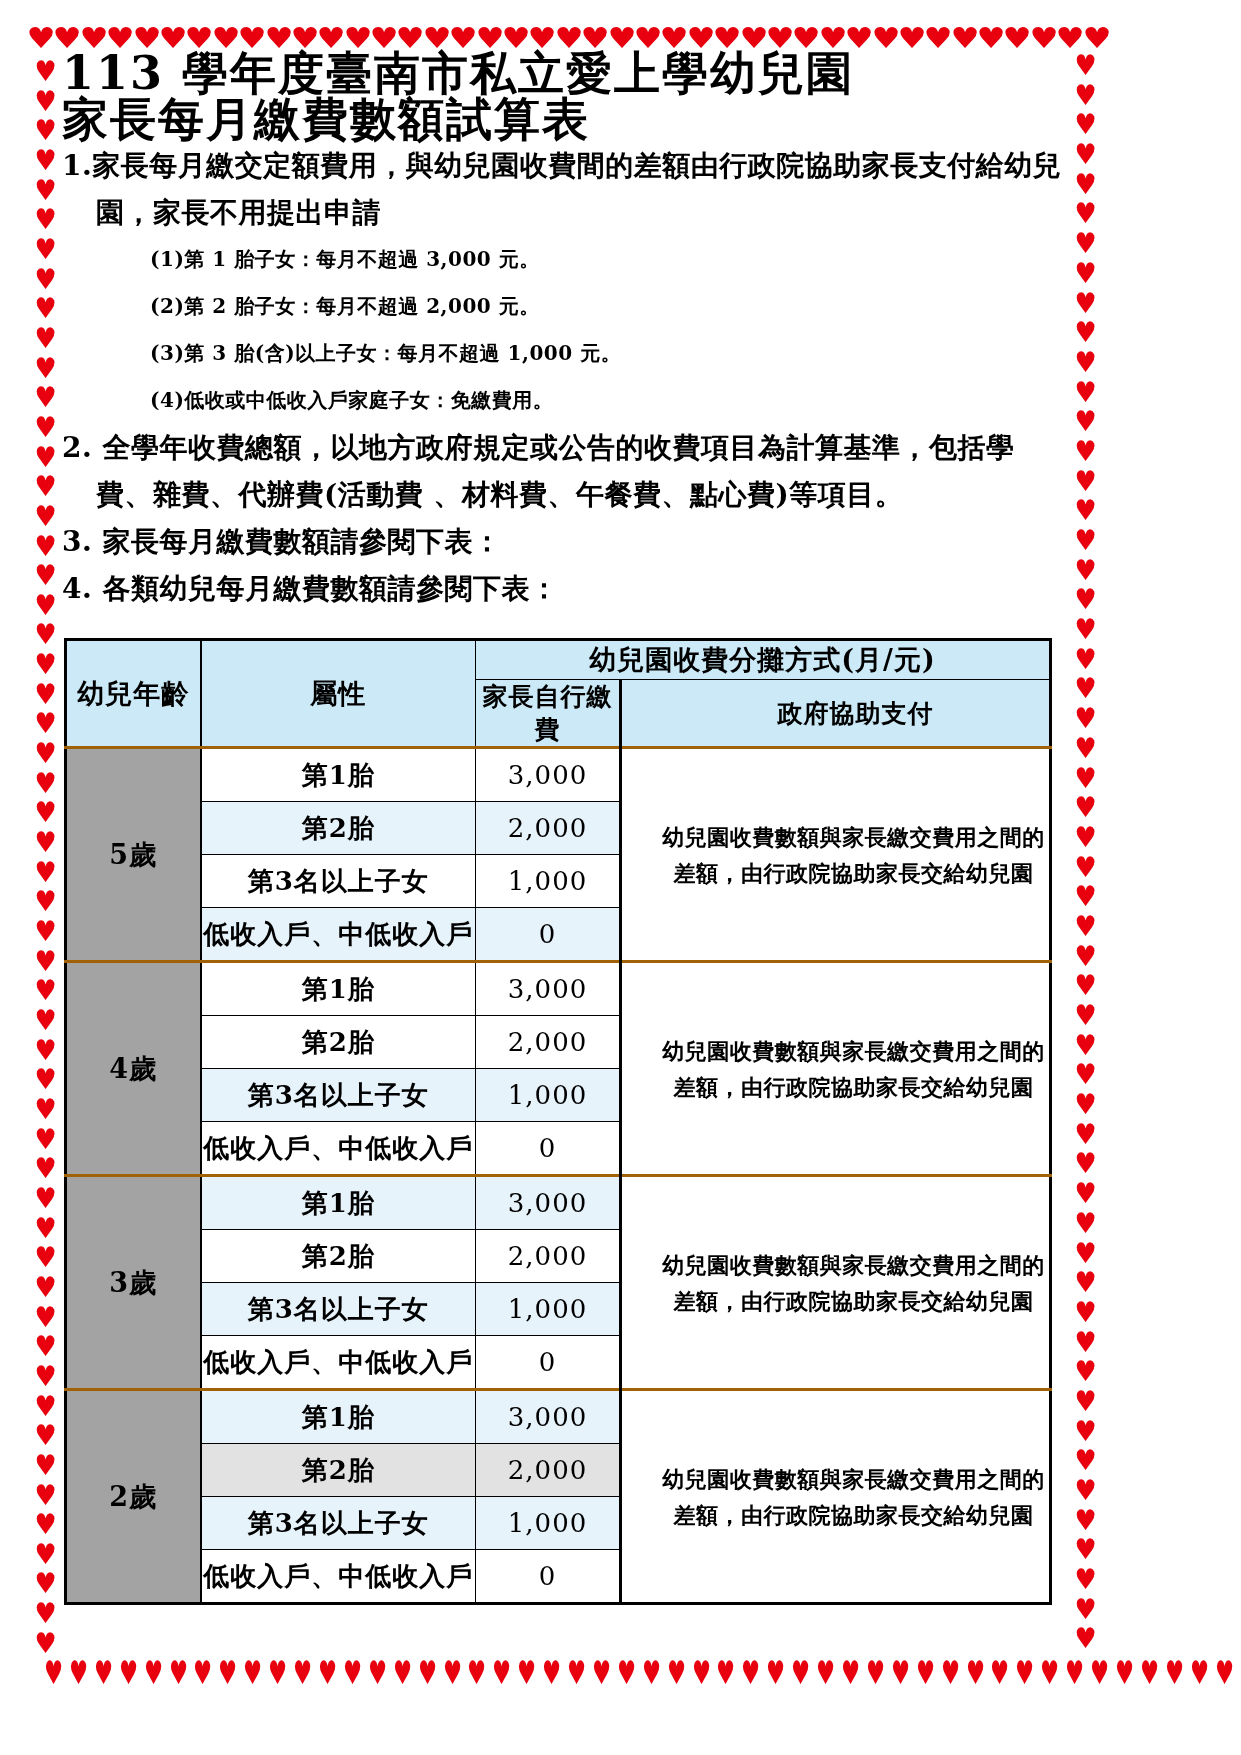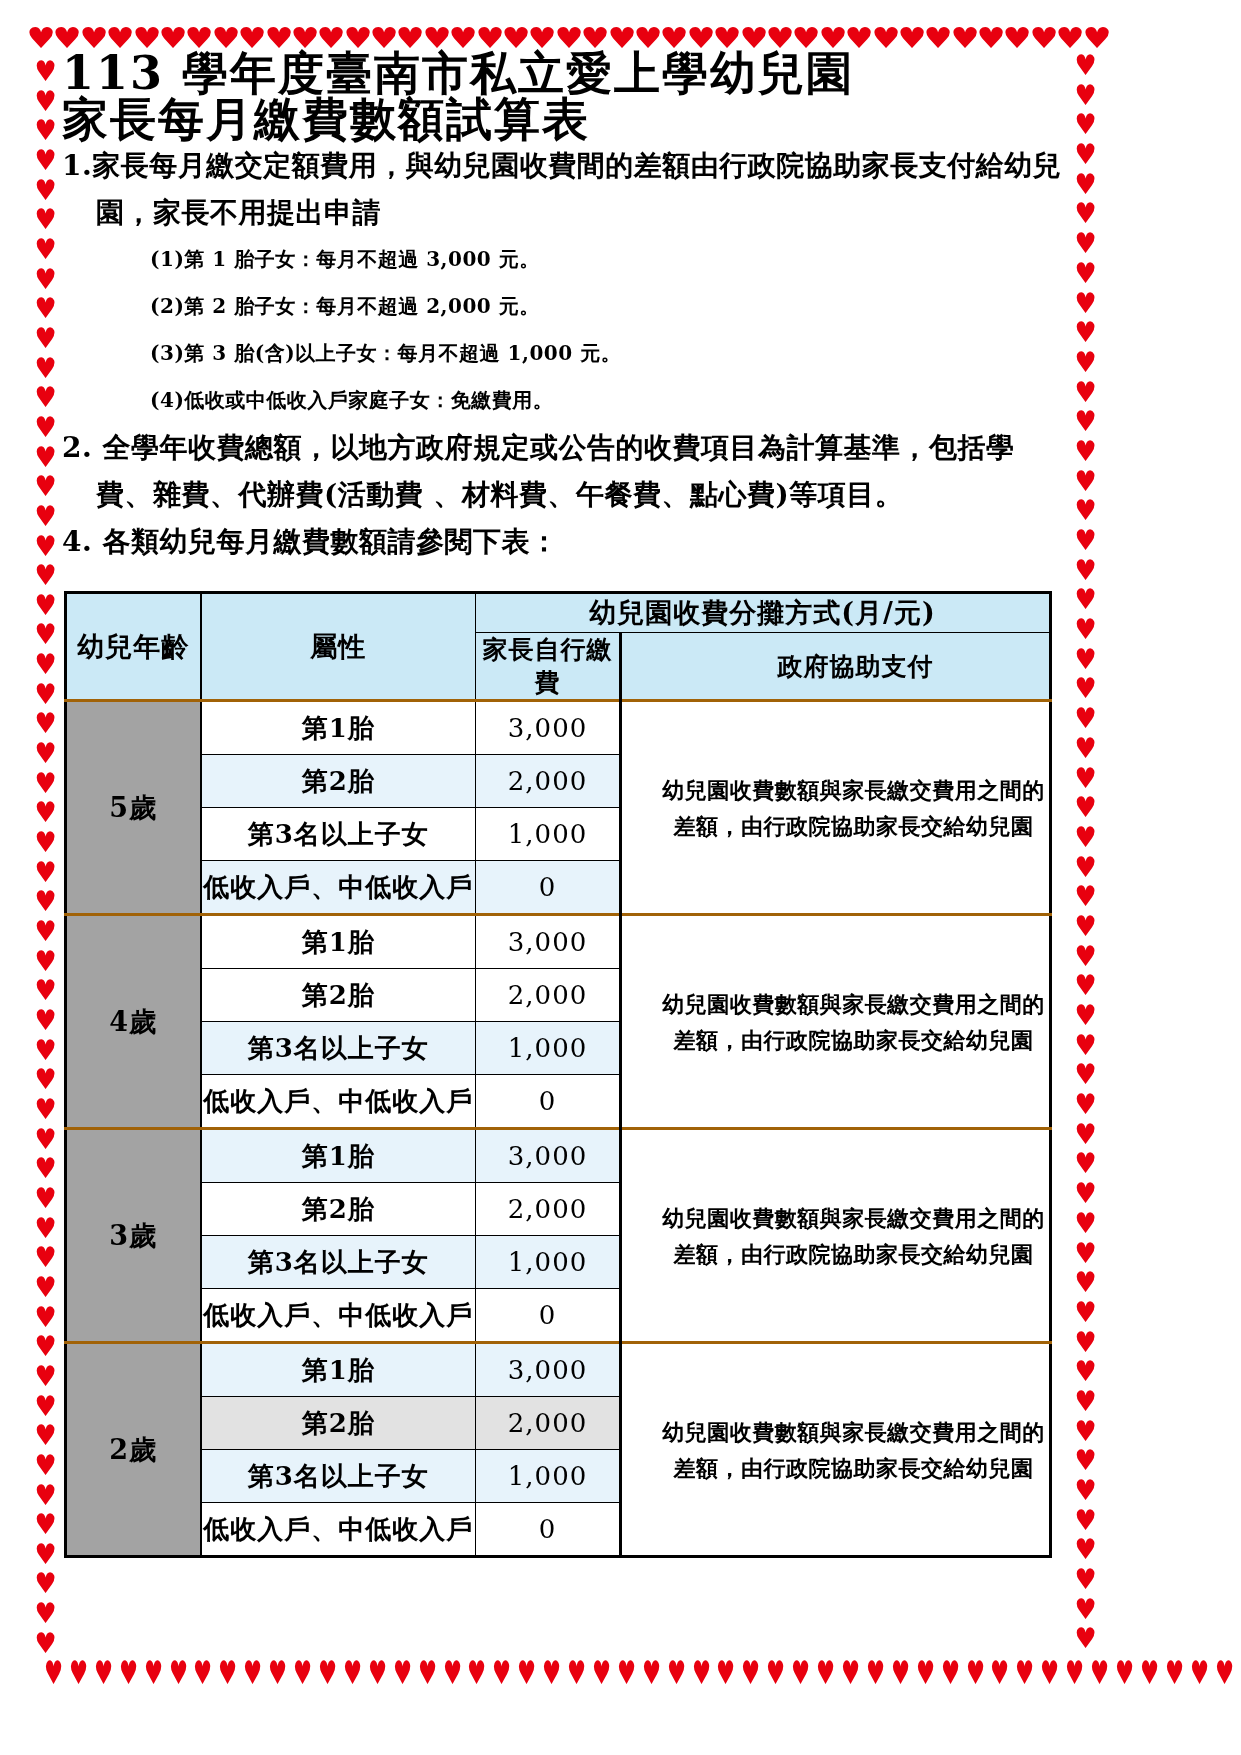--- a/index.html
+++ b/index.html
@@ -269,20 +269,21 @@
     <div class="title">113 學年度臺南市私立愛上學幼兒園</div>
     <div class="title">家長每月繳費數額試算表</div>
 
     <div class="notes" id="notes">
         <div class="note hang">1.家長每月繳交定額費用，與幼兒園收費間的差額由行政院協助家長支付給幼兒園，家長不用提出申請</div>
         <div class="subnote">(1)第 1 胎子女：每月不超過 3,000 元。</div>
         <div class="subnote">(2)第 2 胎子女：每月不超過 2,000 元。</div>
         <div class="subnote">(3)第 3 胎(含)以上子女：每月不超過 1,000 元。</div>
         <div class="subnote">(4)低收或中低收入戶家庭子女：免繳費用。</div>
         <div class="note hang">2. 全學年收費總額，以地方政府規定或公告的收費項目為計算基準，包括學費、雜費、代辦費(活動費 、材料費、午餐費、點心費)等項目。</div>
+        <div class="note">3. 家長每月繳費數額請參閱下表：</div>
         <div class="note">4.  各類幼兒每月繳費數額請參閱下表：</div>
       </div>
 
     <table class="fee">
       <colgroup>
           <col class="c-age">
           <col class="c-attr">
           <col class="c-fee">
           <col class="c-gov">
         </colgroup>

